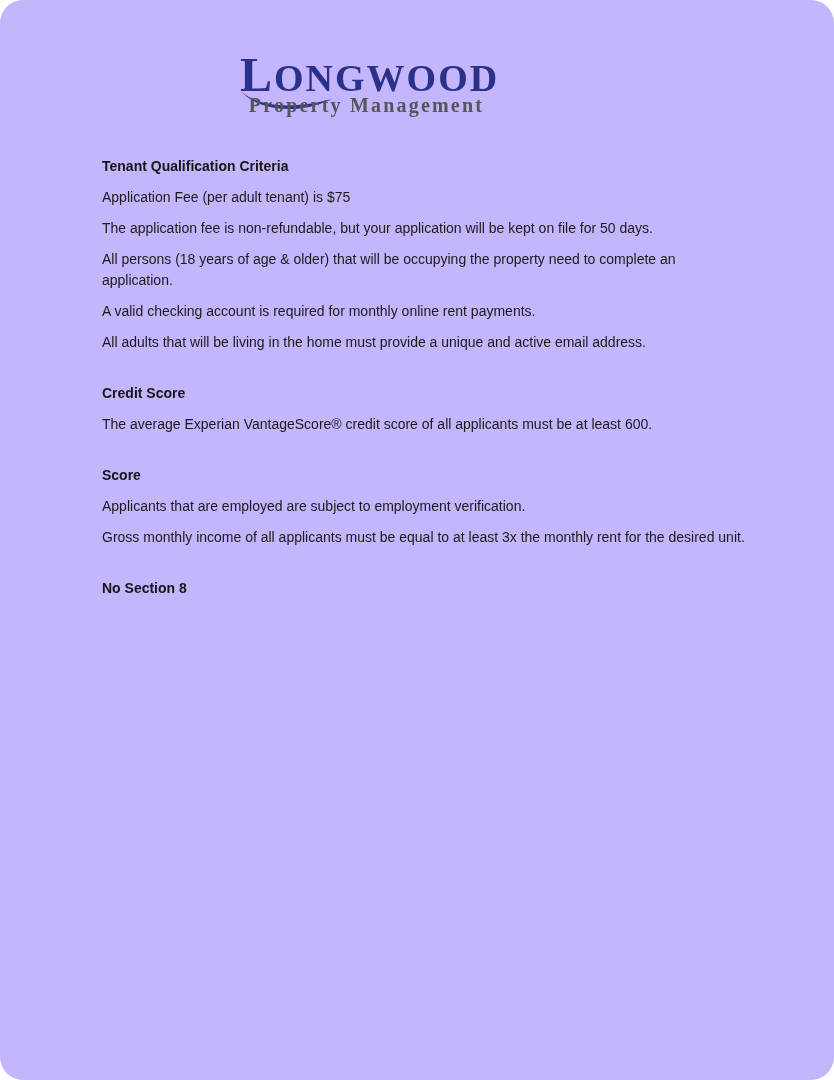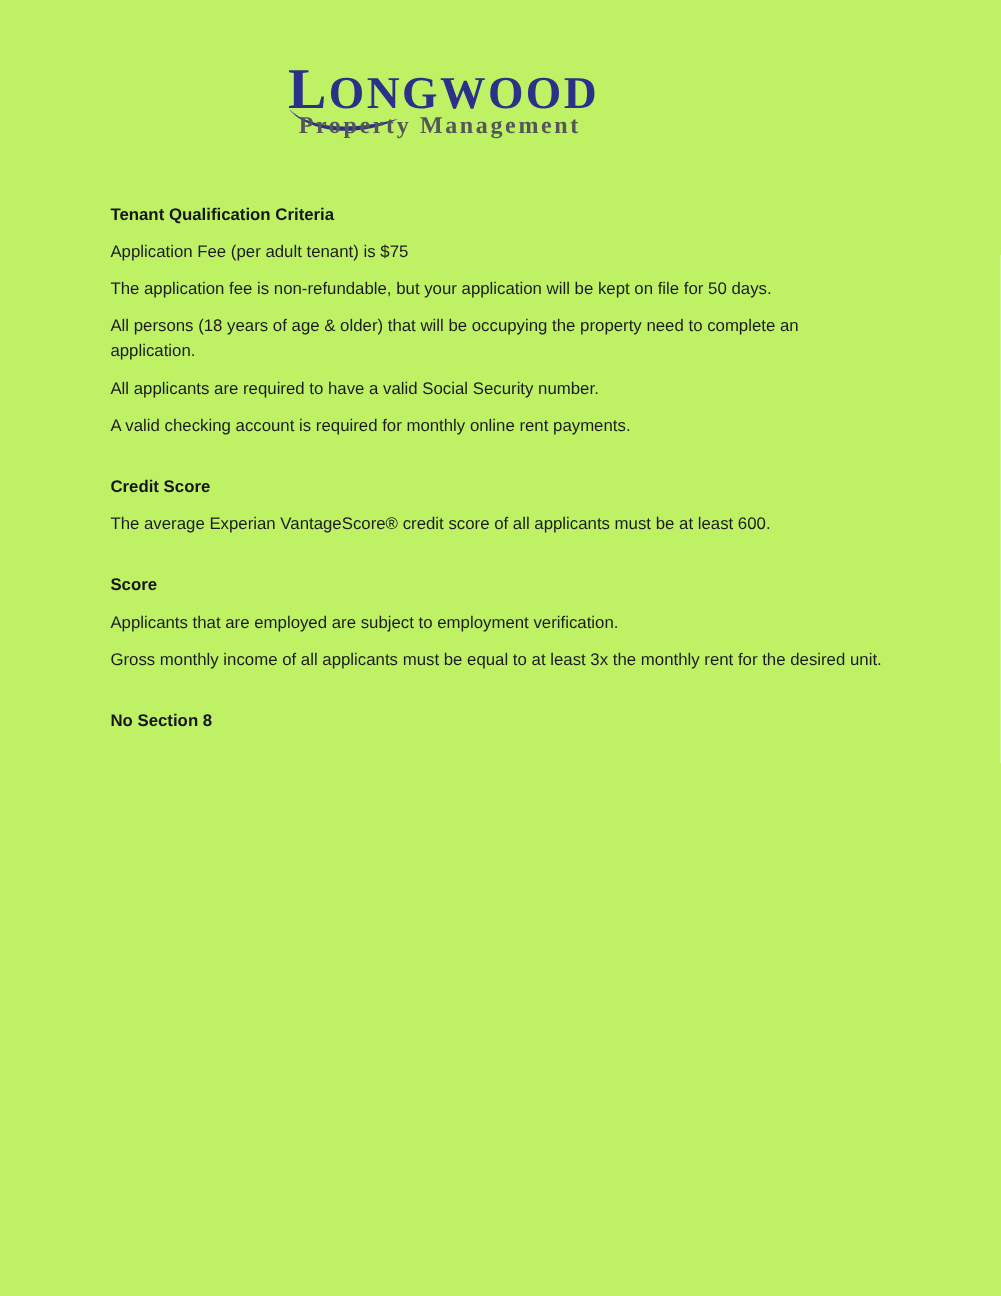--- a/index.html
+++ b/index.html
@@ -4,23 +4,24 @@
 <style>
   html, body {
     margin: 0;
     padding: 0;
     background: #ffffff;
   }
   .page {
     position: relative;
     width: 834px;
     height: 1080px;
-    background: #bef264;
+    background: #c4b5fd;
     overflow: hidden;
     font-family: "Liberation Sans", sans-serif;
+    border-radius: 23px;
   }
 
   
   .logo {
     position: absolute;
     top: 54px;
     left: 240px;
     width: 266px;
   }
   .logo-word {
@@ -54,27 +55,26 @@
     font-size: 20px;
     letter-spacing: 2.2px;
     text-align: center;
     padding-right: 13px;
     white-space: nowrap;
   }
 
   
   .content {
     position: absolute;
-    left: 92px;
+    left: 102px;
     top: 156px;
     width: 684px;
     color: #1b1b1b;
     font-size: 14px;
     line-height: 21px;
-    margin-top: 12px;
   }
   .sec-heading {
     font-size: 14px;
     line-height: 21px;
     font-weight: 700;
     margin: 30px 0 10px 0;
     color: #161616;
   }
   .sec:first-of-type .sec-heading {
     margin-top: 0;
@@ -103,22 +103,22 @@
 
     <section class="sec">
       <h3 class="sec-heading">Tenant Qualification Criteria</h3>
       <p class="para">Application Fee (per adult tenant) is $75</p>
       <p class="para">The application fee is non-refundable, but your application will be kept on file for 50 days.</p>
     </section>
 
     <section class="sec">
       <p class="para">All persons (18 years of age &amp; older) that will be occupying the property need to complete an
 application.</p>
-      <p class="para">All applicants are required to have a valid Social Security number.</p>
       <p class="para">A valid checking account is required for monthly online rent payments.</p>
+      <p class="para">All adults that will be living in the home must provide a unique and active email address.</p>
     </section>
 
     <section class="sec">
       <h3 class="sec-heading">Credit Score</h3>
       <p class="para">The average Experian VantageScore® credit score of all applicants must be at least 600.</p>
     </section>
 
     <section class="sec">
       <h3 class="sec-heading">Score</h3>
       <p class="para">Applicants that are employed are subject to employment verification.</p>

